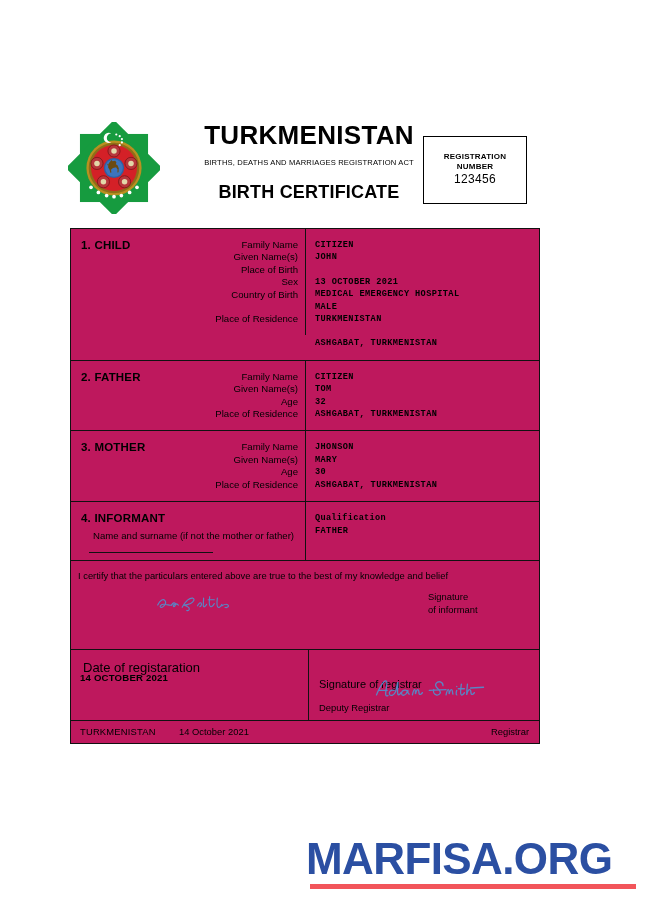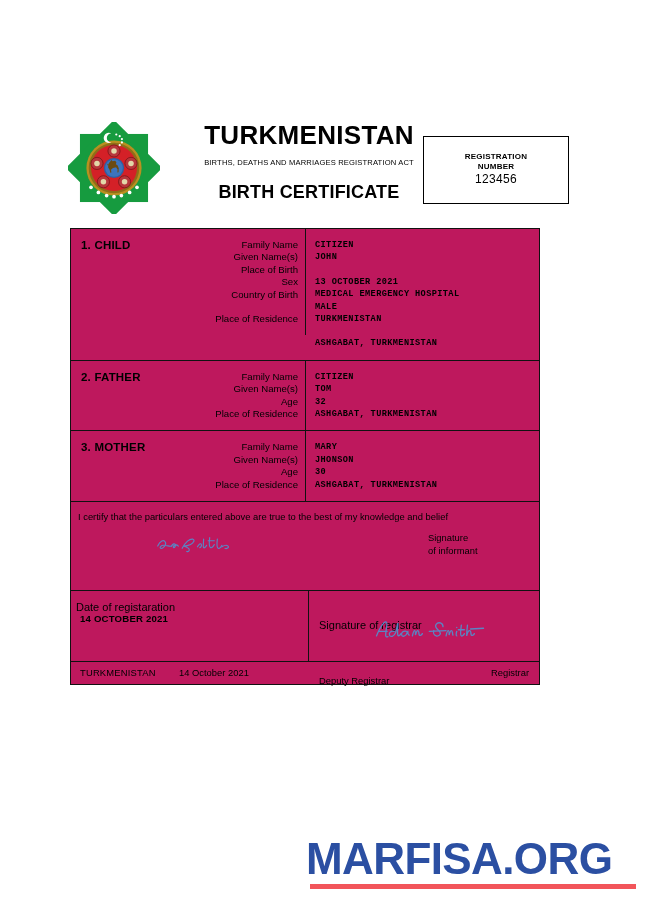--- a/index.html
+++ b/index.html
@@ -67,21 +67,21 @@
     font-weight: bold;
     color: #000;
     letter-spacing: 0.2px;
     line-height: 22px;
     margin-top: 13px;
   }
   #registration-box {
     position: absolute;
     left: 355px;
     top: 18px;
-    width: 146px;
+    width: 104px;
     height: 68px;
     border: 1.6px solid #000;
     box-sizing: border-box;
     text-align: center;
   }
   #reg-label {
     font-size: 8px;
     font-weight: bold;
     color: #000;
     line-height: 10px;
@@ -224,23 +224,23 @@
     position: absolute;
     left: 0;
     top: 0;
     width: 238px;
     height: 70px;
     border-right: 1px solid #111;
     box-sizing: border-box;
   }
   #reg-date-label {
     position: absolute;
-    left: 5px;
+    left: 12px;
     top: 10px;
-    font-size: 11px;
+    font-size: 13px;
     color: #000;
   }
   #reg-date-value {
     position: absolute;
     left: 9px;
     top: 22px;
     font-size: 9.6px;
     font-weight: bold;
     color: #000;
     letter-spacing: 0.2px;
@@ -265,21 +265,20 @@
     top: 25px;
     width: 118px;
     height: 26px;
   }
   #deputy-registrar-label {
     position: absolute;
     left: 10px;
     top: 52px;
     font-size: 9.4px;
     color: #000;
-    margin-top: 32px;
   }
 
   
   #footer-row {
     position: relative;
     height: 22px;
   }
   #footer-country {
     position: absolute;
     left: 9px;
@@ -453,28 +452,39 @@
     <div class="section-row" id="mother-row"><div class="col-left">
         <div class="section-title">3. MOTHER</div>
         <div class="labels">
           <div class="lbl">Family Name</div>
           <div class="lbl">Given Name(s)</div>
           <div class="lbl">Age</div>
           <div class="lbl">Place of Residence</div>
         </div>
       </div><div class="col-right">
         <div class="values">
+          <div class="val">JHONSON</div>
           <div class="val">MARY</div>
-          <div class="val">JHONSON</div>
           <div class="val">30</div>
           <div class="val">ASHGABAT, TURKMENISTAN</div>
         </div>
       </div>
     </div>
 
+    <div class="section-row" id="informant-row"><div class="col-left" style="height:58px;">
+        <div class="section-title">4. INFORMANT</div>
+        <div id="informant-sub">Name and surname (if not the mother or father)</div>
+        <div id="informant-line"></div>
+      </div><div class="col-right" style="height:58px;">
+        <div class="values">
+          <div class="val mixed">Qualification</div>
+          <div class="val">FATHER</div>
+        </div>
+      </div>
+    </div>
 
     <div id="certify-row">
       <div id="certify-text">I certify that the particulars entered above are true to the best of my knowledge and belief</div>
       <div id="informant-signature">
         <svg viewBox="0 0 120 34" width="92" height="26" xmlns="http://www.w3.org/2000/svg">
           <g fill="none" stroke="#5a85c4" stroke-width="1.5" stroke-linecap="round">
             <path d="M6 21 c3 -7 8 -9 10 -5 c2 4 -4 9 -6 8 c-2 -1 0 -4 4 -4 c5 0 7 2 10 1"></path>
             <path d="M24 21 c2 -3 4 -4 5 -2 c1 2 -1 4 -2 4 c-1 0 -1 -2 1 -3 c2 -1 4 0 5 1"></path>
             <path d="M38 24 c4 -8 10 -13 14 -12 c3 1 1 5 -3 7 c-4 2 -7 2 -9 2 c3 1 6 2 7 4 c1 2 -1 4 -3 3"></path>
             <path d="M58 22 c2 -4 4 -5 5 -3 c1 2 -1 4 -2 4"></path>

